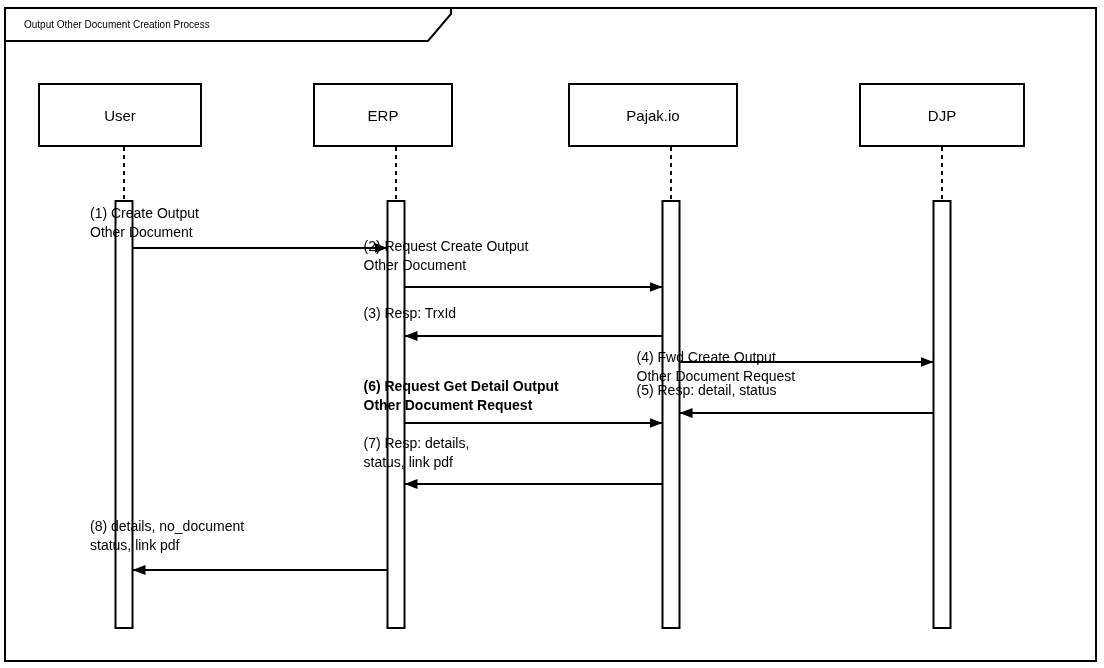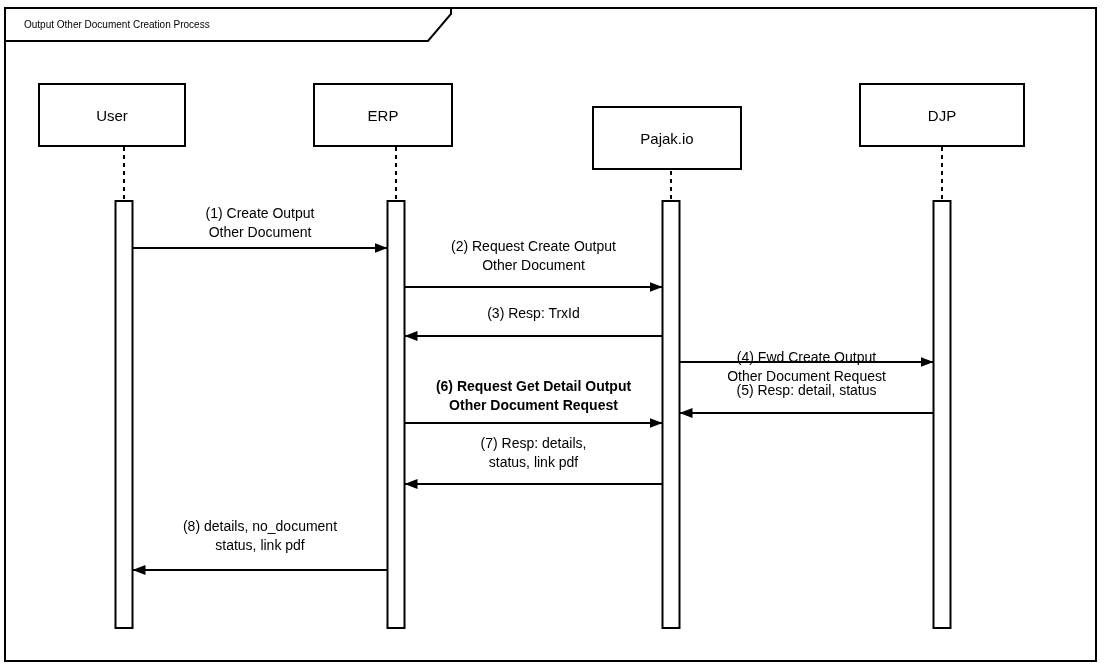--- a/index.html
+++ b/index.html
@@ -31,21 +31,20 @@
     border: 2px solid #000000;
     background: #ffffff;
     display: flex;
     align-items: center;
     justify-content: center;
   }
   .pbox span { font-size: 15px; }
   .msg-label {
     position: absolute;
     width: 340px;
-    text-align: center;
     font-size: 14px;
     line-height: 19px;
     white-space: pre-line;
   }
 </style>
 </head>
 <body>
 
 <div class="stage">
 
@@ -80,27 +79,27 @@
         <line x1="933.5" y1="413" x2="679.5" y2="413" stroke="#000000" stroke-width="2" marker-end="url(#arrowhead)"></line>
         <line x1="404.5" y1="423" x2="662.5" y2="423" stroke="#000000" stroke-width="2" marker-end="url(#arrowhead)"></line>
         <line x1="662.5" y1="484" x2="404.5" y2="484" stroke="#000000" stroke-width="2" marker-end="url(#arrowhead)"></line>
         <line x1="387.5" y1="570" x2="132.5" y2="570" stroke="#000000" stroke-width="2" marker-end="url(#arrowhead)"></line>
       </g>
   </svg>
 
   <div class="diagram-title">Output Other Document Creation Process</div>
 
   <div id="participants">
-      <div class="pbox" style="left: 38px; width: 148px;">
+      <div class="pbox" style="left: 38px; width: 164px;">
         <span>User</span>
       </div>
       <div class="pbox" style="left: 313px; width: 140px;">
         <span>ERP</span>
       </div>
-      <div class="pbox" style="left: 592px; width: 150px; margin-top: 23px;">
+      <div class="pbox" style="left: 568px; width: 170px;">
         <span>Pajak.io</span>
       </div>
       <div class="pbox" style="left: 859px; width: 166px; align-items: center;">
         <span>DJP</span>
       </div>
     </div>
   <div id="labels">
       <div class="msg-label" style="left: 90px; top: 204px;">(1) Create Output
 Other Document</div>
       <div class="msg-label" style="left: 363.5px; top: 237px;">(2) Request Create Output

